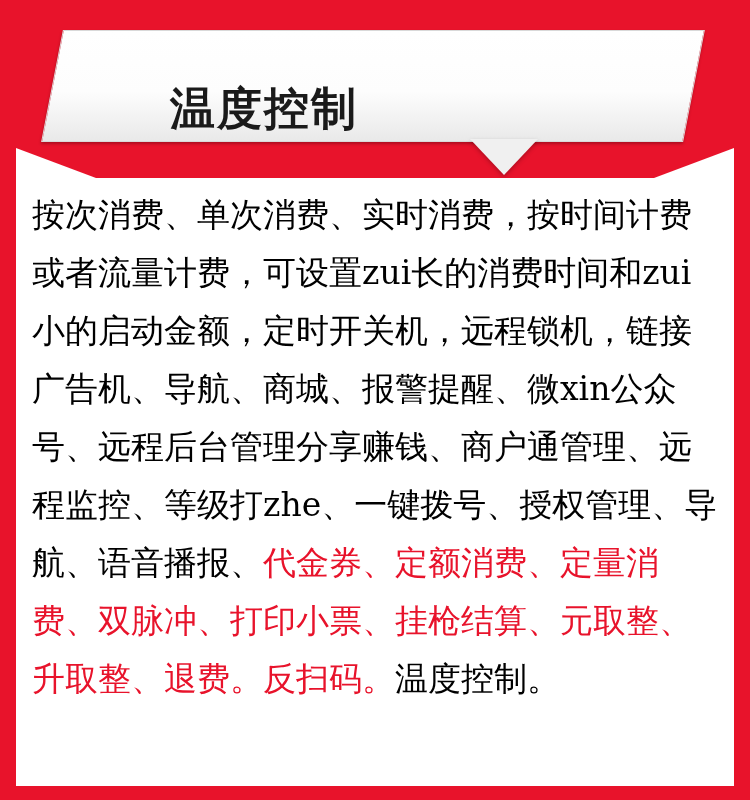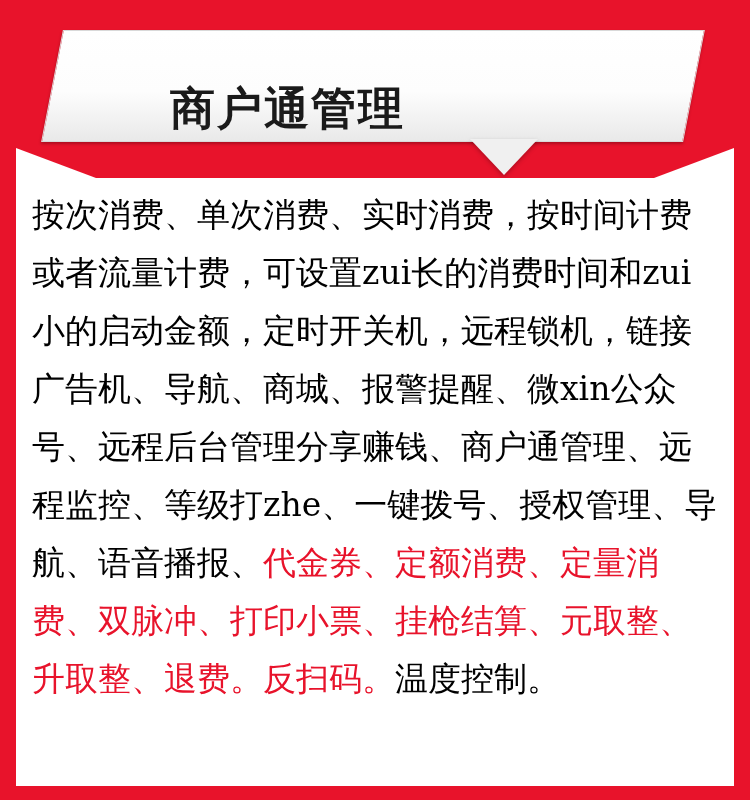--- a/index.html
+++ b/index.html
@@ -134,20 +134,20 @@
   <div class="frame-left"></div>
   <div class="frame-right"></div>
   <div class="frame-bottom"></div>
 
   <div class="banner">
     <div class="banner-bg"></div>
     <div class="ribbon"></div>
     <div class="banner-notch-left"></div>
     <div class="banner-notch-right"></div>
     <div class="ribbon-point"></div>
-    <div class="ribbon-title">商户通管理</div>
+    <div class="ribbon-title">温度控制</div>
   </div>
 
   <div class="content">
     <div class="body-text"><span>按次消费、单次消费、实时消费，按时间计费或者流量计费，可设置zui长的消费时间和zui小的启动金额，定时开关机，远程锁机，链接广告机、导航、商城、报警提醒、微xin公众号、远程后台管理分享赚钱、商户通管理、远程监控、等级打zhe、一键拨号、授权管理、导航、语音播报、</span><span class="red-text">代金券、定额消费、定量消费、双脉冲、打印小票、挂枪结算、元取整、升取整、退费。</span><span class="red-text">反扫码。</span><span>温度控制。</span></div>
   </div>
 
 </div>
 
 </body></html>

